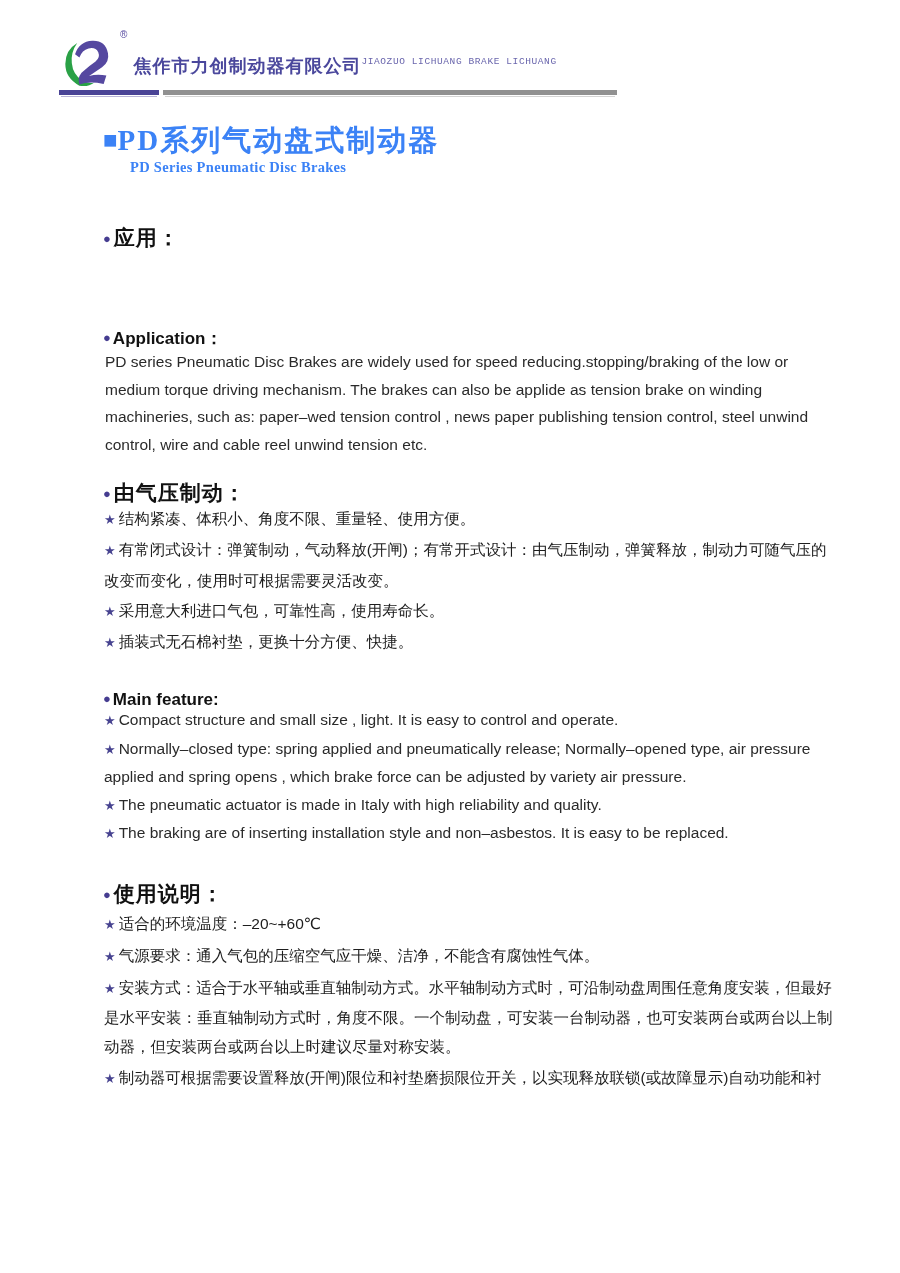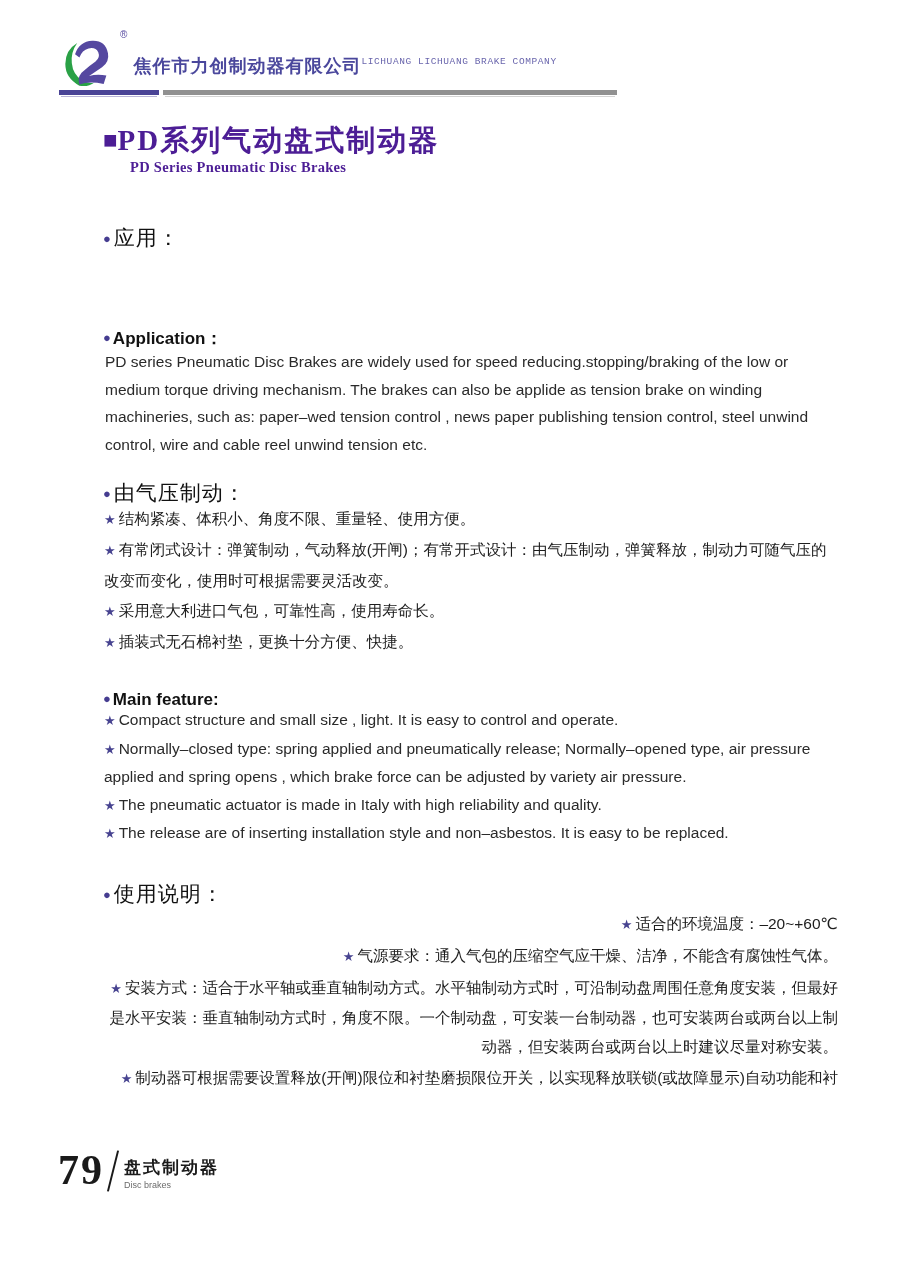--- a/index.html
+++ b/index.html
@@ -12,35 +12,35 @@
   
   .logo-row{position:absolute;left:58px;top:30px;display:flex;align-items:flex-start;}
   .logo-mark{width:60px;height:54px;margin-top:6px;}
   .reg-mark{font-size:10px;color:#5548a0;margin:0 6px 0 2px;line-height:10px;}
   .company{display:flex;flex-direction:row;margin-top:24px;font-family:Liberation Mono, monospace;}
   .company-cn{font-size:18px;font-weight:bold;color:#4a479c;letter-spacing:1px;}
   .company-en{font-size:9.5px;color:#6a66ad;letter-spacing:0.6px;margin-top:2px;}
   .rule-purple{position:absolute;left:59px;top:90px;width:100px;height:5px;background:#4a4496;box-shadow:0 4px 0 -2px #b9b4d8;}
   .rule-gray{position:absolute;left:163px;top:90px;width:454px;height:5px;background:#919191;box-shadow:0 4px 0 -2px #d4d4d4;}
   
-  .title-block{position:absolute;left:103px;top:124px;color:#4c1d95;}
+  .title-block{position:absolute;left:103px;top:124px;color:#3b82f6;}
   .title-main{font-family:"Liberation Serif","DejaVu Serif",serif;font-size:29px;font-weight:bold;letter-spacing:2px;line-height:32px;}
   .title-square{font-size:24px;vertical-align:2px;letter-spacing:0;}
   .title-sub{font-family:"Liberation Serif","DejaVu Serif",serif;font-size:14.5px;font-weight:bold;margin:3px 0 0 27px;letter-spacing:0.3px;}
   
-  .sec-heading-cn{position:absolute;left:103px;font-size:21px;font-weight:normal;color:#111;letter-spacing:1px;}
+  .sec-heading-cn{position:absolute;left:103px;font-size:21px;font-weight:bold;color:#111;letter-spacing:1px;}
   .sec-heading-en{position:absolute;left:103px;font-size:17px;font-weight:bold;color:#111;}
   .bullet{color:#453c90;font-size:13px;vertical-align:2px;margin-right:2px;}
   .body-cn{position:absolute;left:105px;width:732px;font-size:15.5px;line-height:30px;color:#1d1d1d;text-align:justify;}
   .body-en{position:absolute;left:105px;width:738px;font-size:15.5px;line-height:27.5px;color:#2a2a2a;text-align:left;}
   .items{position:absolute;left:104px;width:734px;}
   .items-cn{font-size:15.5px;line-height:30px;color:#1d1d1d;}
   .items-en{font-size:15.5px;line-height:27.5px;color:#2a2a2a;}
   .items-usage{font-size:15.5px;line-height:29px;color:#1d1d1d;}
-  .items-usage .item{margin-bottom:2px;text-align:right;}
+  .items-usage .item{margin-bottom:2px;}
   .star{color:#474390;font-size:13px;margin-right:3px;}
   
   .footer{position:absolute;left:58px;top:1148px;display:flex;align-items:flex-start;}
   .footer-num{font-family:"Liberation Serif","DejaVu Serif",serif;font-size:42px;font-weight:bold;color:#1a1a1a;line-height:44px;letter-spacing:2px;}
   .footer-slash{width:2px;height:42px;background:#1a1a1a;transform:rotate(14deg);margin:2px 10px 0 8px;}
   .footer-labels{display:flex;flex-direction:column;margin-top:8px;}
   .footer-cn{font-size:17px;font-weight:bold;color:#1a1a1a;letter-spacing:2px;}
   .footer-en{font-size:9px;color:#6b6b6b;margin-top:1px;}
 </style>
 </head>
@@ -49,21 +49,21 @@
 <div class="page">
 
   <div class="logo-row">
     <svg class="logo-mark" viewBox="0 0 100 100" aria-hidden="true">
       <path d="M34 92 Q 8 78 8 52 Q 8 26 30 13 Q 18 30 20 50 Q 22 72 40 83 Q 52 89 62 86 Q 50 95 34 92 Z" fill="#2aa146"></path>
       <path d="M26 34 Q 34 10 58 9 Q 82 8 87 32 Q 90 48 76 58 L 52 74 Q 66 70 84 73 L 79 89 Q 52 83 34 90 Q 30 78 38 68 Q 52 55 64 47 Q 73 40 69 30 Q 64 20 51 23 Q 39 26 34 40 Z" fill="#5548a0"></path>
     </svg>
     <span class="reg-mark">®</span>
     <div class="company">
       <span class="company-cn">焦作市力创制动器有限公司</span>
-      <span class="company-en">LICHUANG LICHUANG BRAKE COMPANY</span>
+      <span class="company-en">JIAOZUO LICHUANG BRAKE LICHUANG</span>
     </div>
   </div>
   <div class="rule-purple"></div>
   <div class="rule-gray"></div>
 
   <div class="title-block">
     <div class="title-main"><span class="title-square">■</span><span>PD系列气动盘式制动器</span></div>
     <div class="title-sub">PD Series Pneumatic Disc Brakes</div>
   </div>
 
@@ -78,33 +78,25 @@
     <div class="item"><span class="star">★</span><span>有常闭式设计：弹簧制动，气动释放(开闸)；有常开式设计：由气压制动，弹簧释放，制动力可随气压的改变而变化，使用时可根据需要灵活改变。</span></div>
     <div class="item"><span class="star">★</span><span>采用意大利进口气包，可靠性高，使用寿命长。</span></div>
     <div class="item"><span class="star">★</span><span>插装式无石棉衬垫，更换十分方便、快捷。</span></div>
   </div>
 
   <div class="sec-heading-en" style="top:690px;"><span class="bullet">●</span><span>Main feature:</span></div>
   <div class="items items-en" style="top:706px;">
     <div class="item"><span class="star">★</span><span>Compact structure and small size , light. It is easy to control and operate.</span></div>
     <div class="item"><span class="star">★</span><span>Normally–closed type: spring applied and pneumatically release; Normally–opened type, air pressure applied and spring opens , which brake force can be adjusted by variety air pressure.</span></div>
     <div class="item"><span class="star">★</span><span>The pneumatic actuator is made in Italy with high reliability and quality.</span></div>
-    <div class="item"><span class="star">★</span><span>The release are of inserting installation style and non–asbestos. It is easy to be replaced.</span></div>
+    <div class="item"><span class="star">★</span><span>The braking are of inserting installation style and non–asbestos. It is easy to be replaced.</span></div>
   </div>
 
   <div class="sec-heading-cn" style="top:880px;"><span class="bullet">●</span><span>使用说明：</span></div>
   <div class="items items-usage" style="top:909px;">
     <div class="item"><span class="star">★</span><span>适合的环境温度：–20~+60℃</span></div>
     <div class="item"><span class="star">★</span><span>气源要求：通入气包的压缩空气应干燥、洁净，不能含有腐蚀性气体。</span></div>
     <div class="item"><span class="star">★</span><span>安装方式：适合于水平轴或垂直轴制动方式。水平轴制动方式时，可沿制动盘周围任意角度安装，但最好是水平安装：垂直轴制动方式时，角度不限。一个制动盘，可安装一台制动器，也可安装两台或两台以上制动器，但安装两台或两台以上时建议尽量对称安装。</span></div>
     <div class="item"><span class="star">★</span><span>制动器可根据需要设置释放(开闸)限位和衬垫磨损限位开关，以实现释放联锁(或故障显示)自动功能和衬</span></div>
   </div>
 
-  <div class="footer">
-    <span class="footer-num">79</span>
-    <span class="footer-slash"></span>
-    <span class="footer-labels">
-      <span class="footer-cn">盘式制动器</span>
-      <span class="footer-en">Disc brakes</span>
-    </span>
-  </div>
 
 </div>
 
 </body></html>

